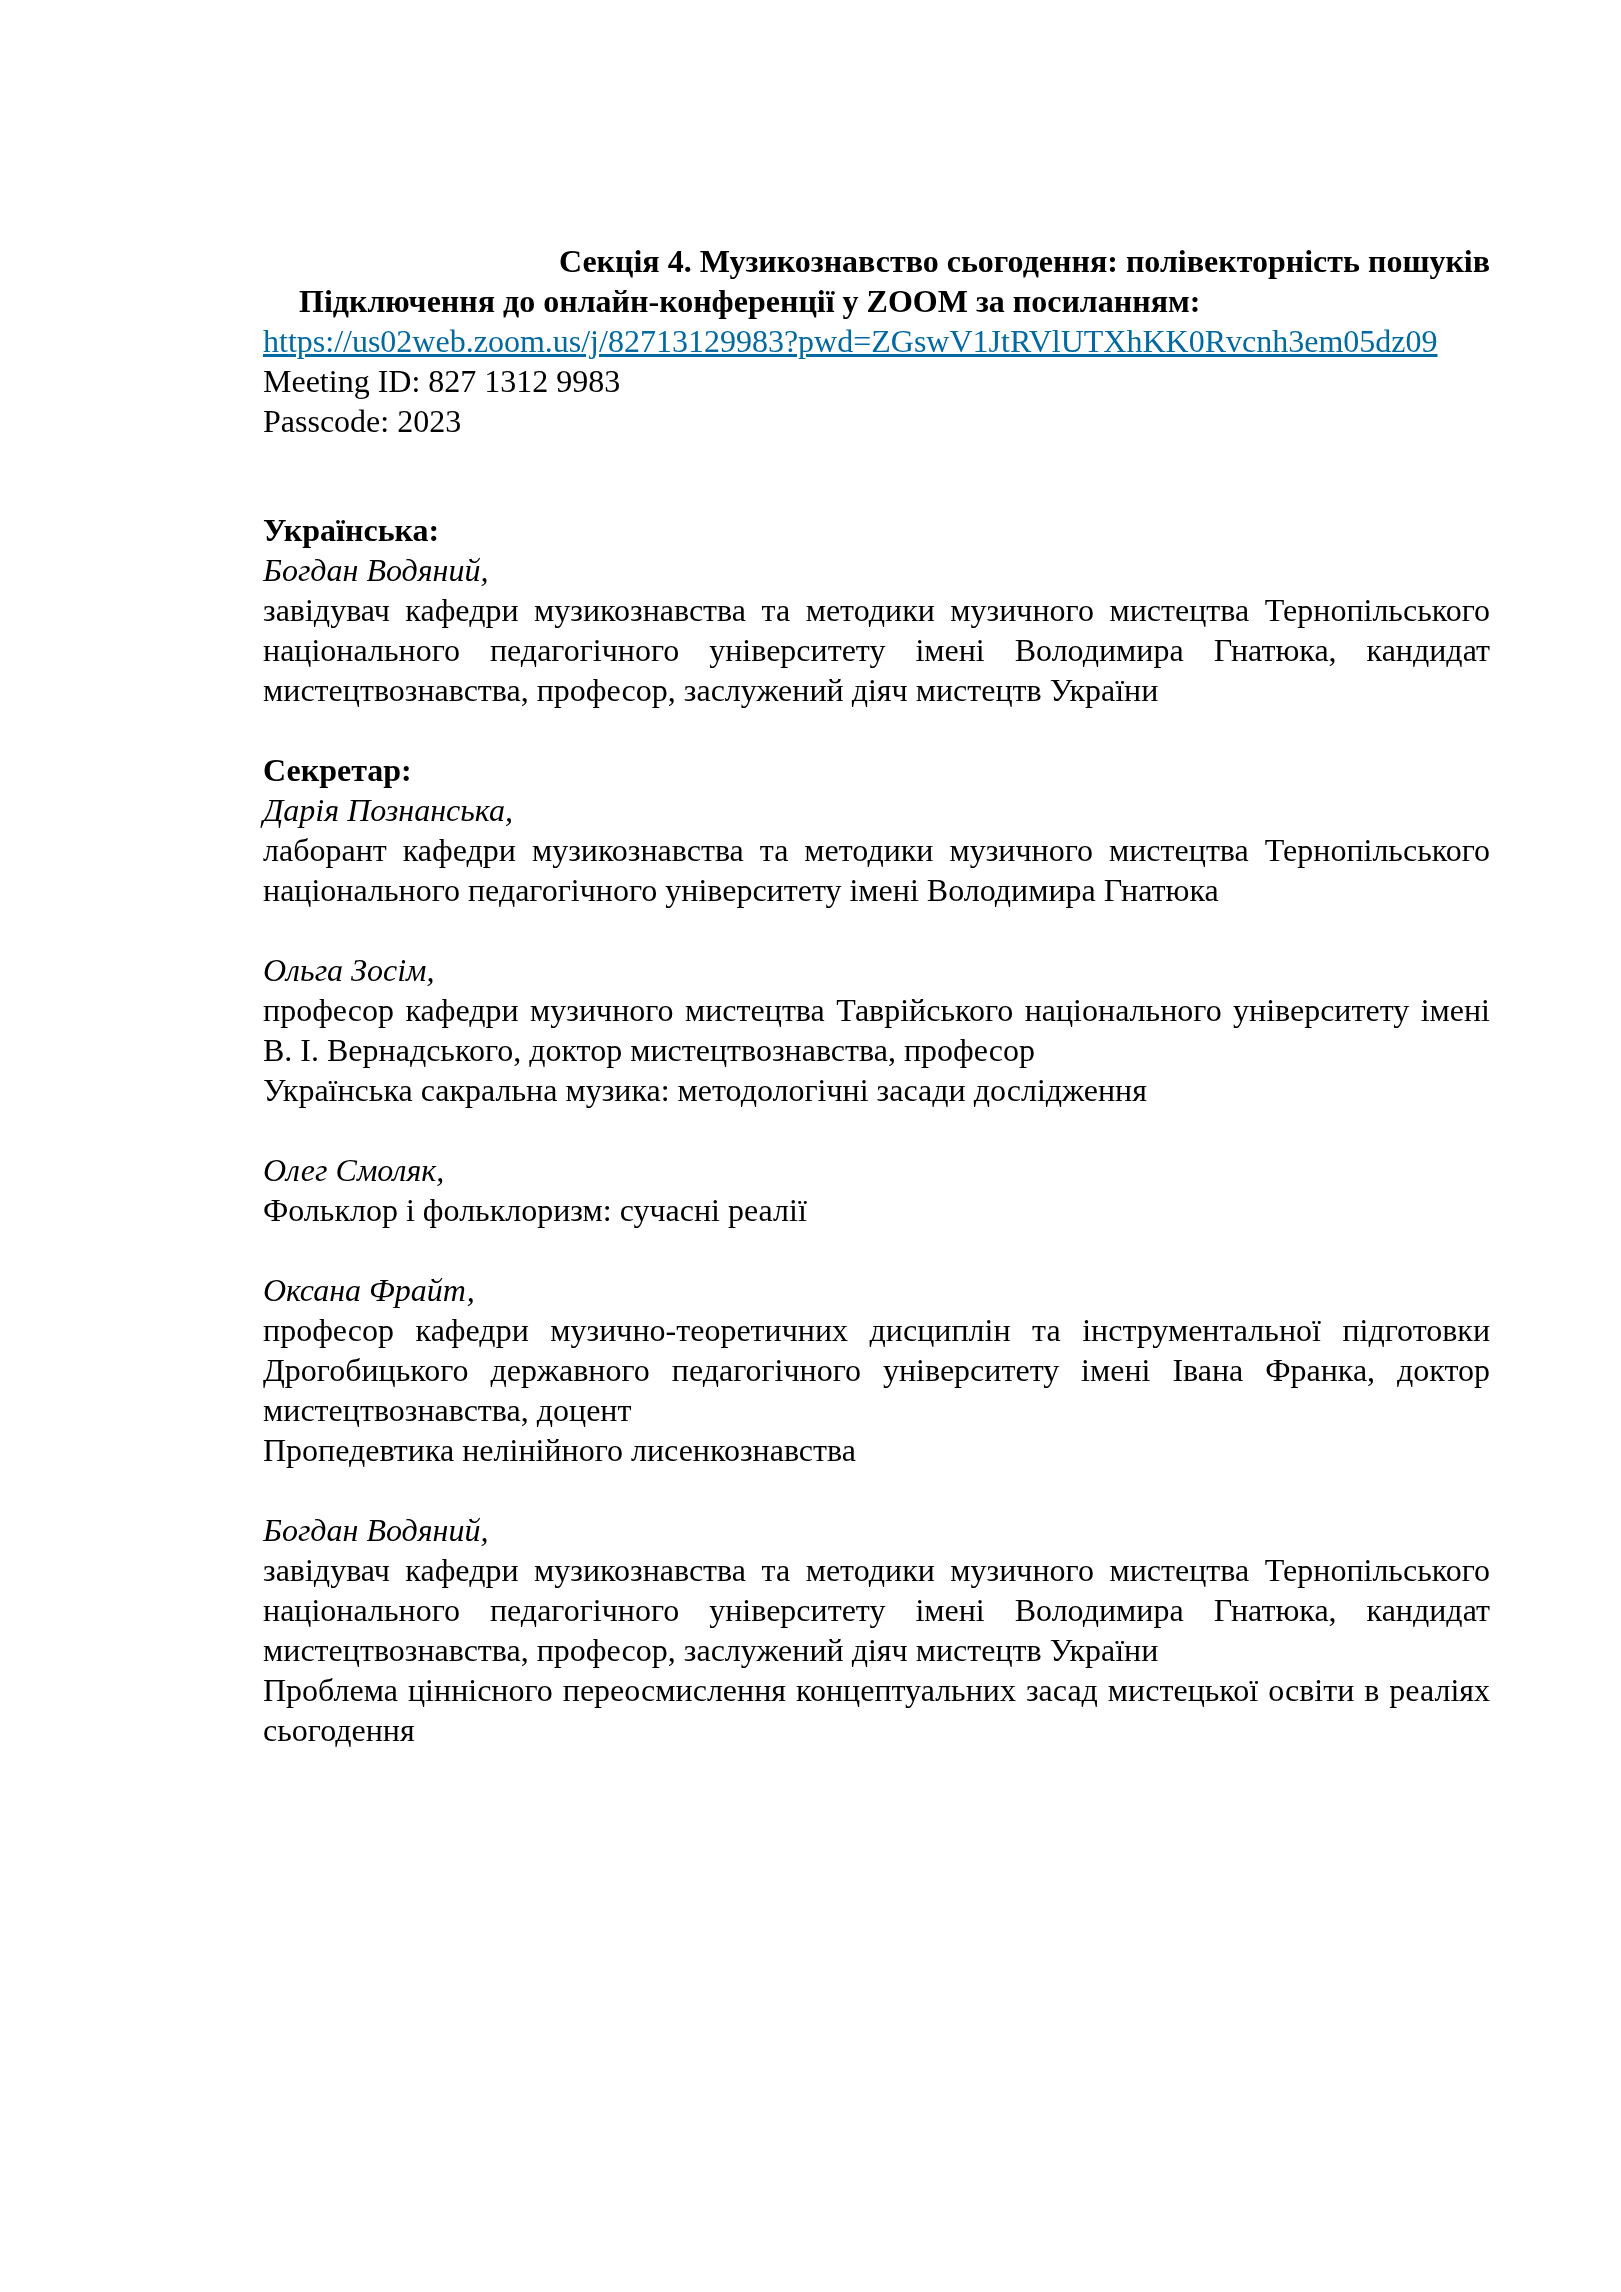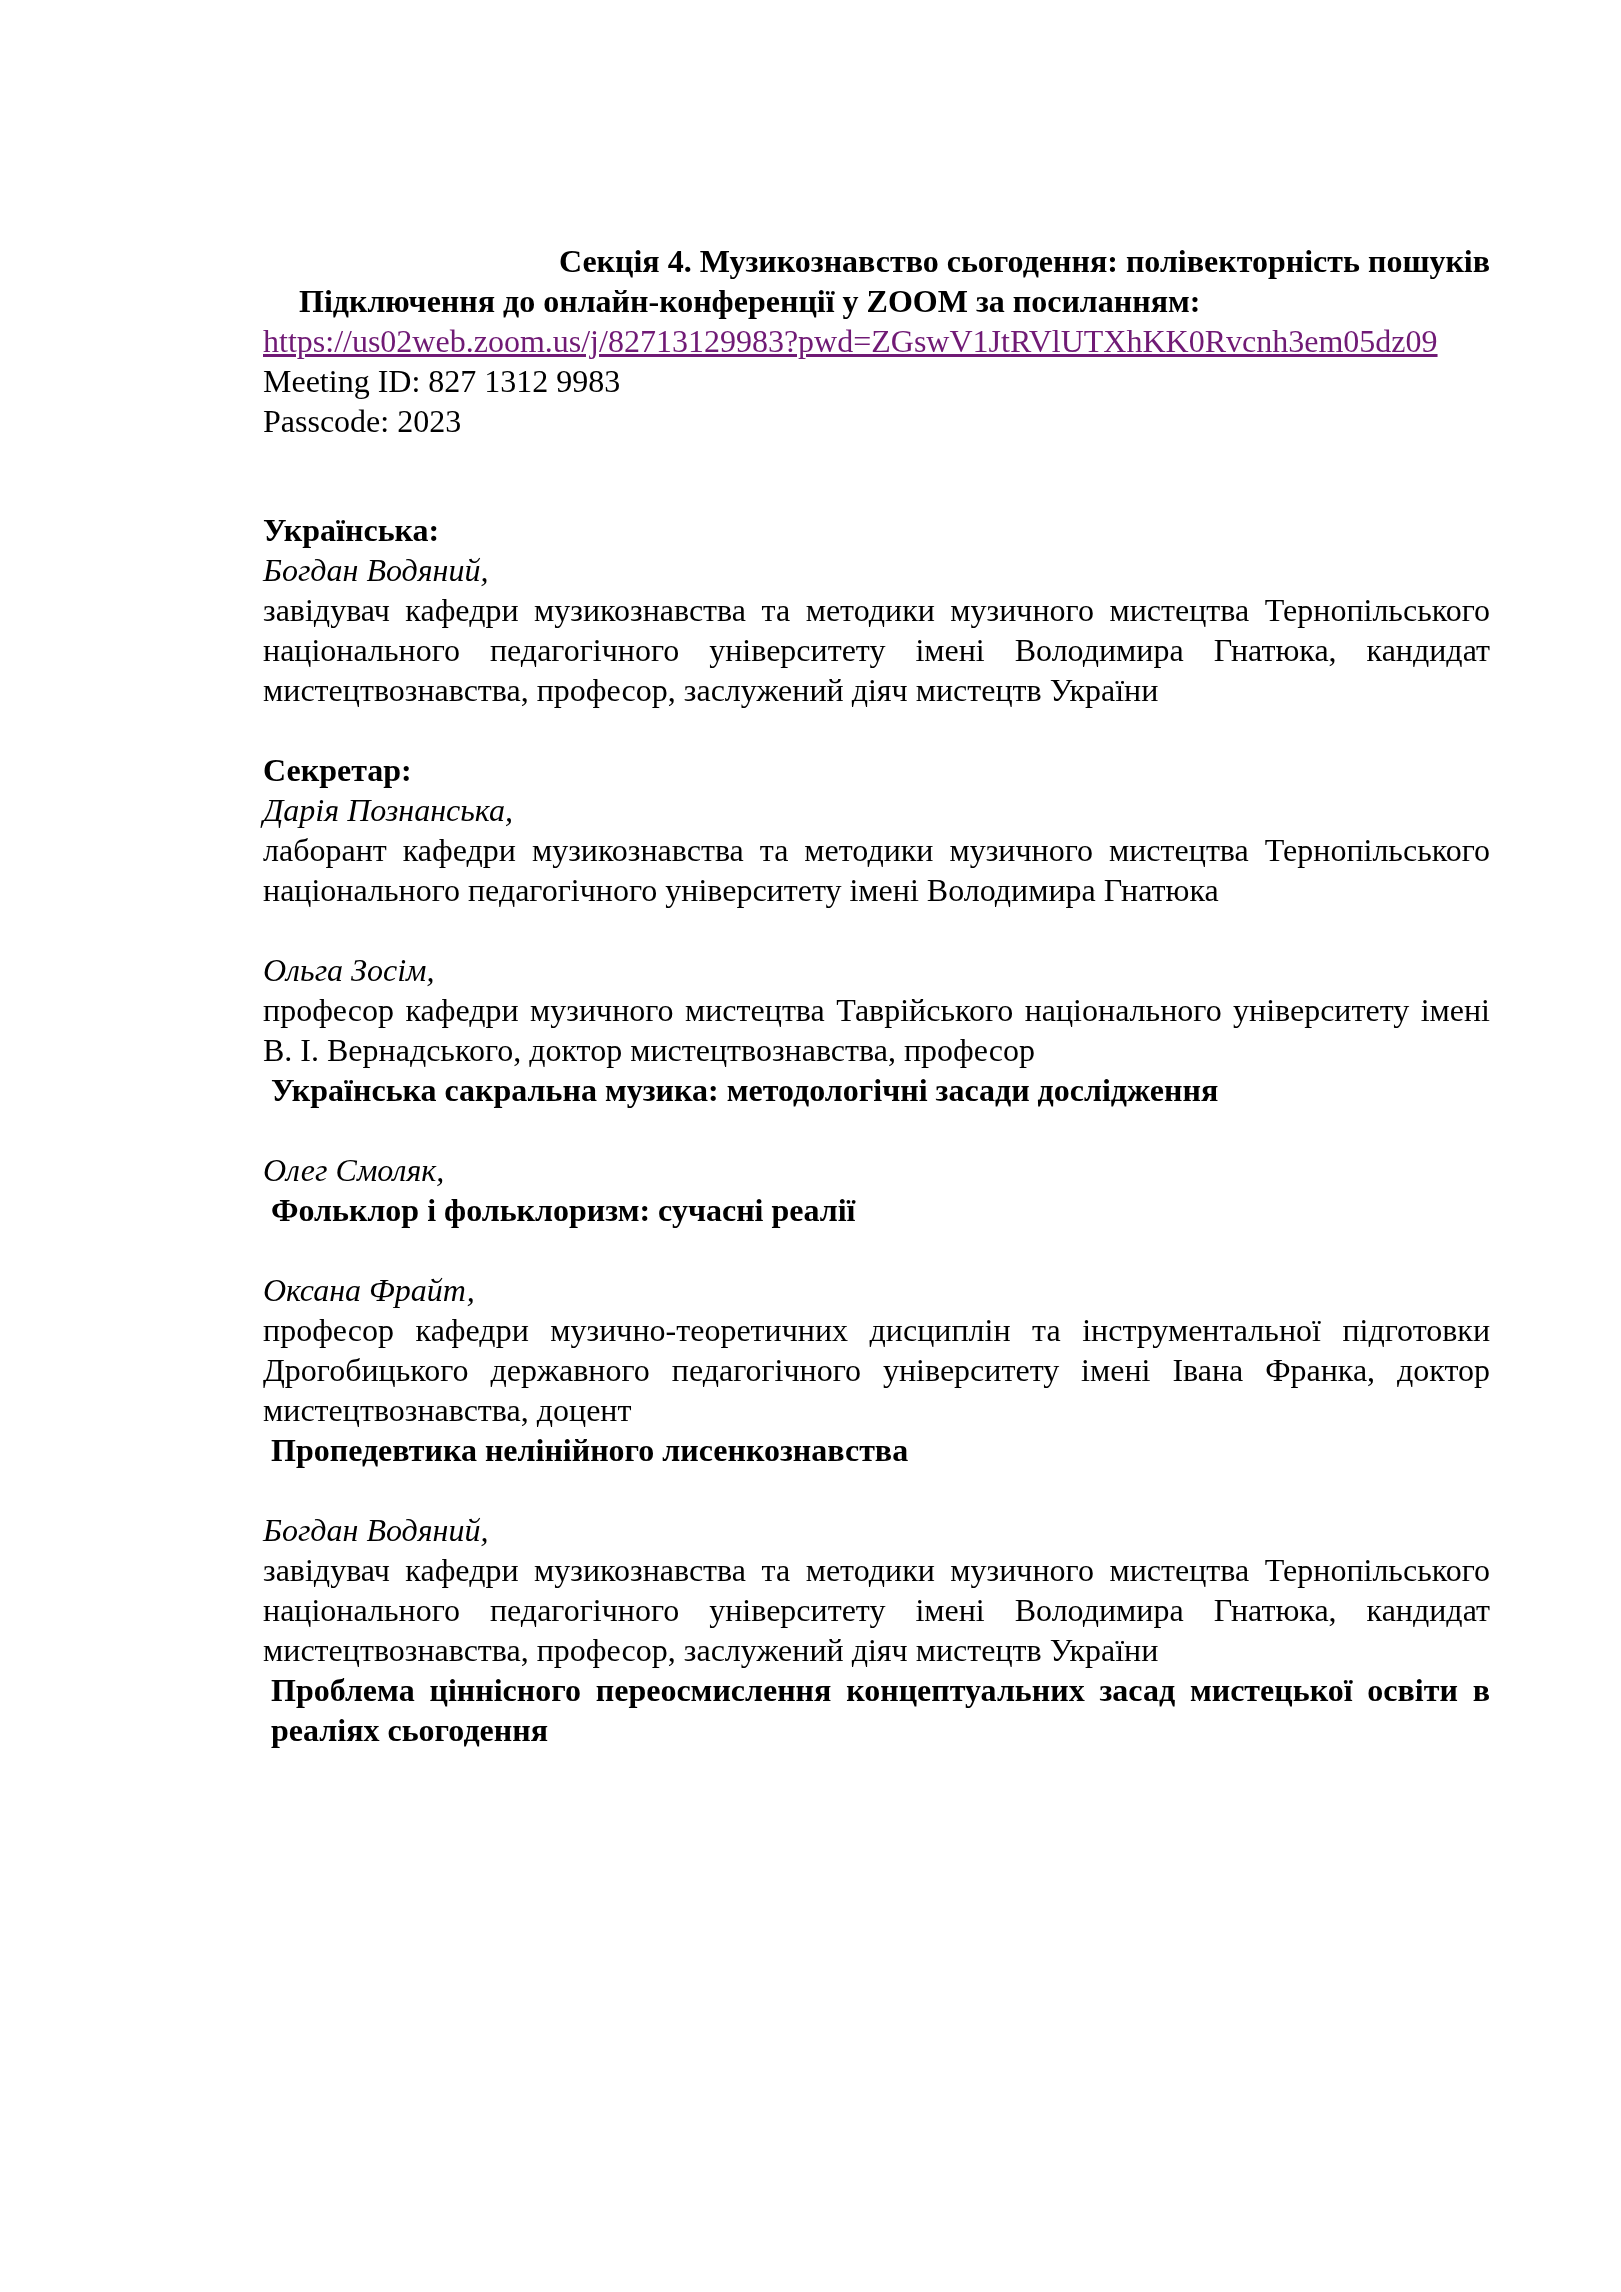--- a/index.html
+++ b/index.html
@@ -20,31 +20,31 @@
   }
   .content {
     position: absolute;
     left: 263px;
     top: 241px;
     width: 1227px;
   }
   .title-line { font-weight: bold; text-align: right; }
   .zoom-heading { font-weight: bold; margin-left: 36px; }
   .link-line a {
-    color: #701a75;
+    color: #0369a1;
     text-decoration: underline;
     cursor: pointer;
     word-break: break-all;
   }
   .spacer { height: 40px; }
   .spacer-sm { height: 29px; }
   .section-label { font-weight: bold; }
   .person-name { font-weight: normal; font-style: italic; }
   .person-desc { text-align: justify; }
-  .talk-title { font-weight: bold; text-align: justify; margin-left: 8px; }
+  .talk-title { font-weight: normal; text-align: justify; }
   p, div.line { margin: 0; padding: 0; }
 </style>
 </head>
 <body>
 
 <div class="page">
   <div class="content">
 
     <div class="title-line">Секція 4. Музикознавство сьогодення: полівекторність пошуків</div>
 

